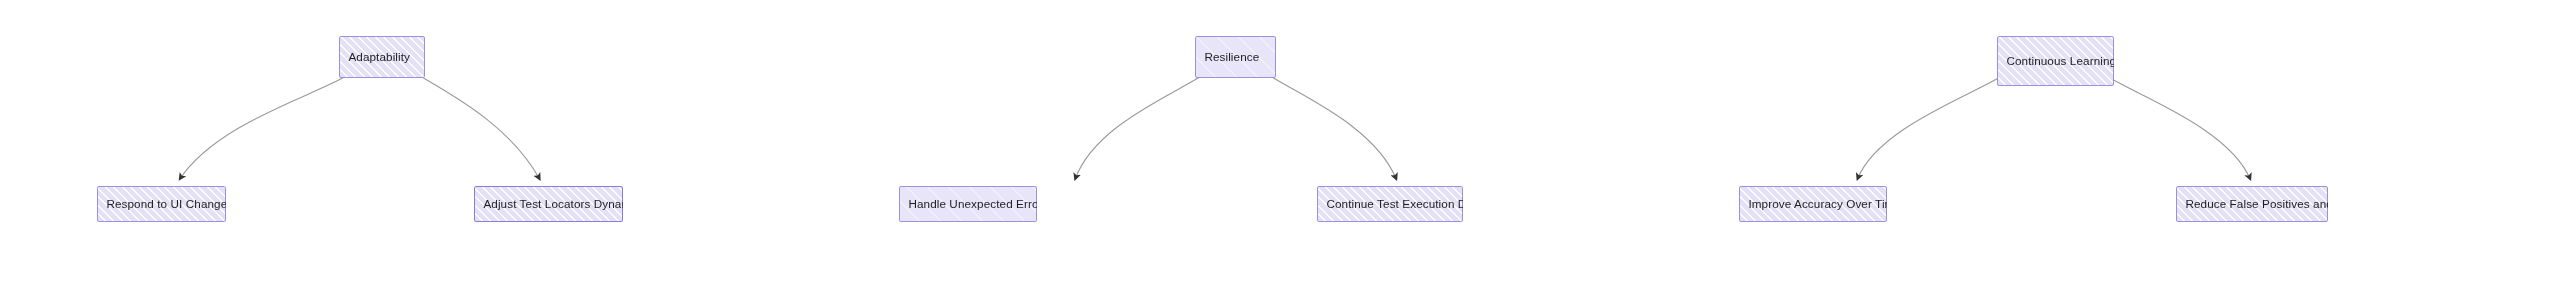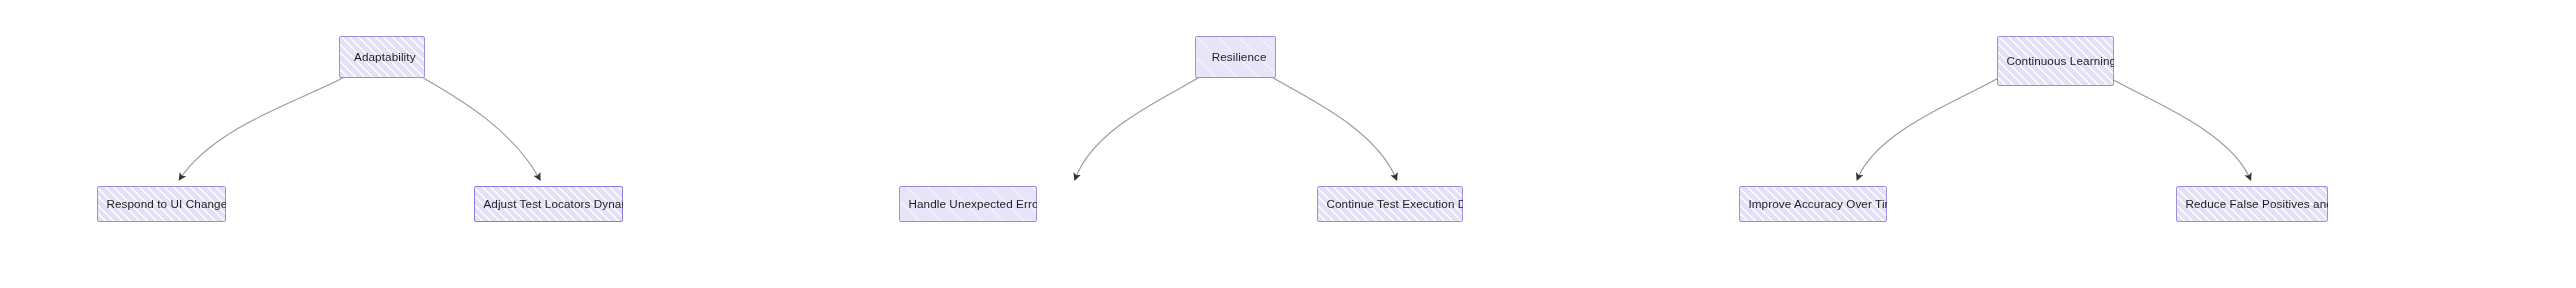--- a/index.html
+++ b/index.html
@@ -89,21 +89,21 @@
     z-index: 2;
     color: #1d1d1f;
     font-size: 11.7px;
     line-height: 1;
     letter-spacing: 0.1px;
     padding: 0 9.4px;
     white-space: nowrap;
   }
   .node.clip-label .node-label {
     width: 100%;
-    text-align: right;
+    text-align: left;
     overflow: hidden;
   }
 </style>
 </head>
 <body>
 
 <div id="canvas">
 
   <svg id="edge-layer" viewBox="0 0 3840 430" xmlns="http://www.w3.org/2000/svg">
     <defs>

